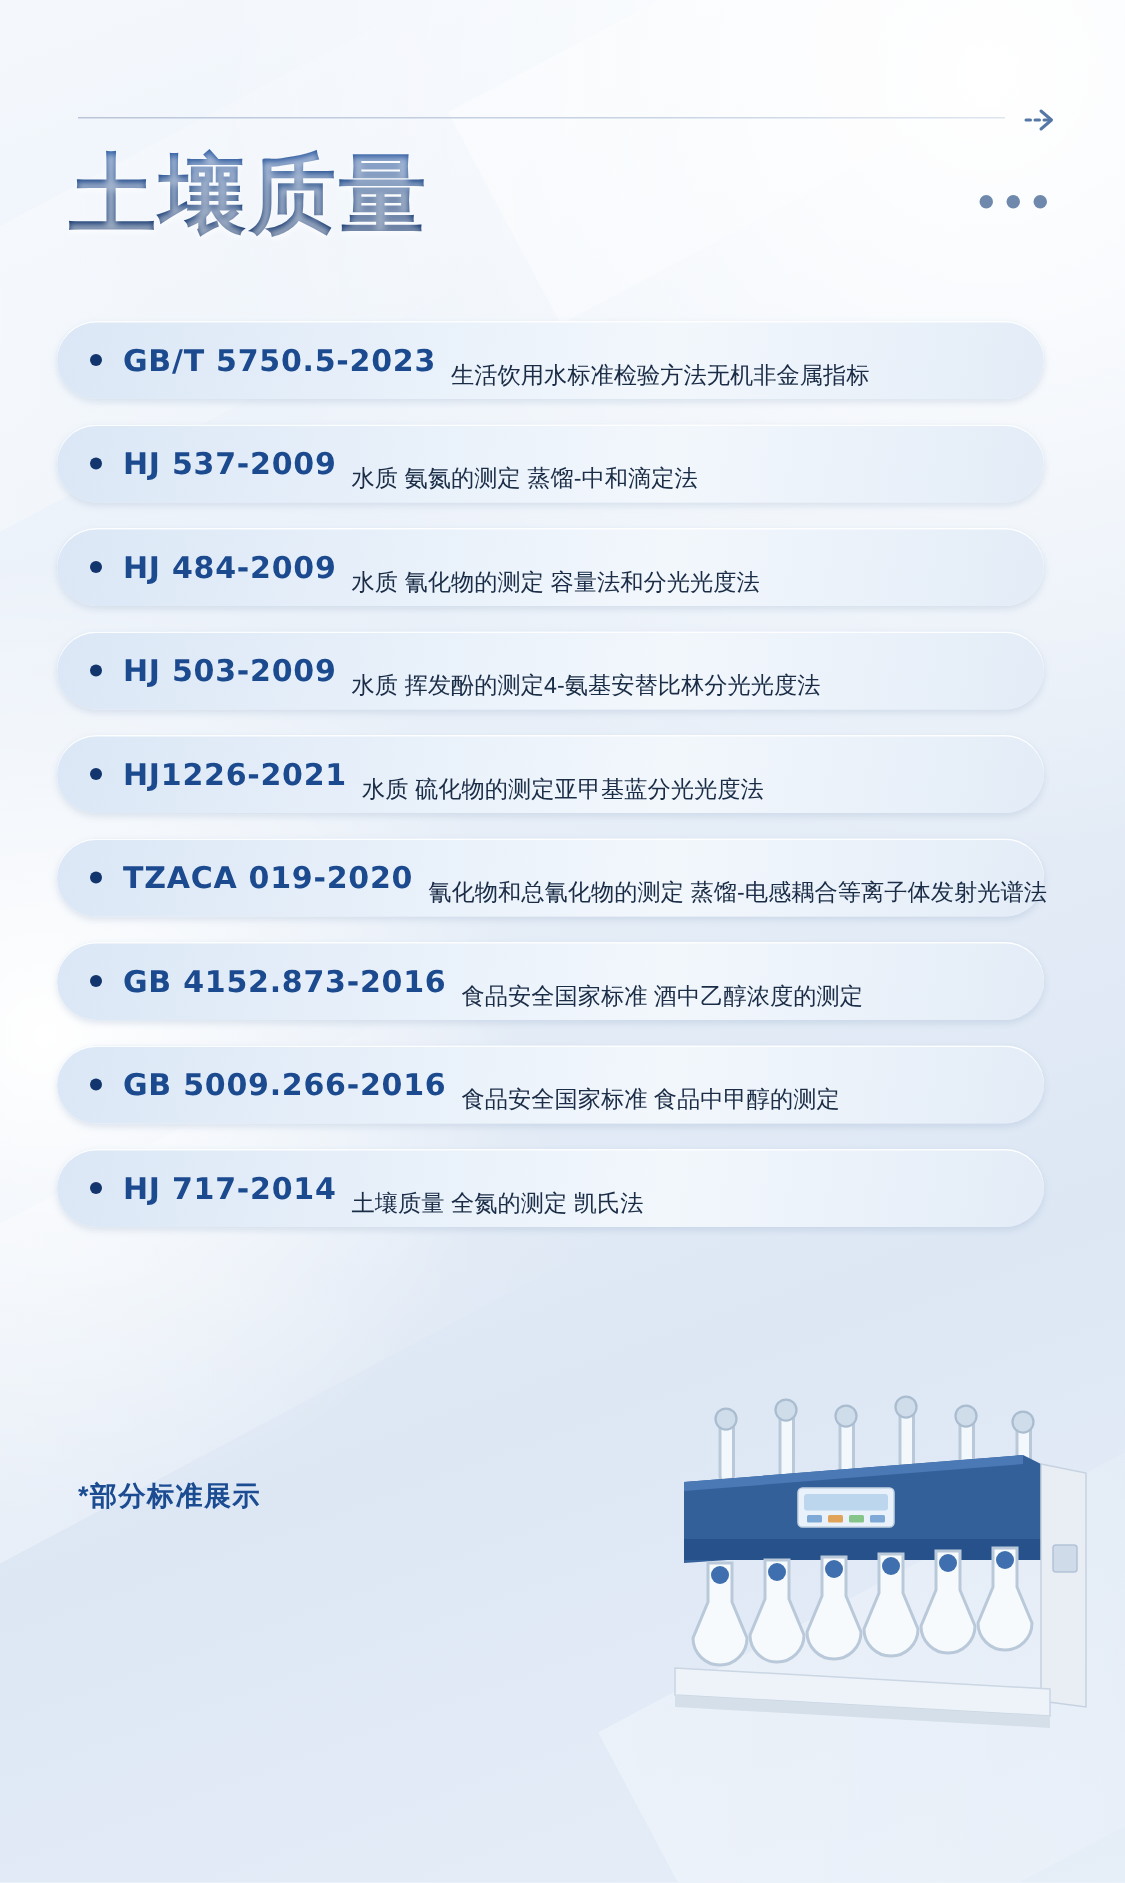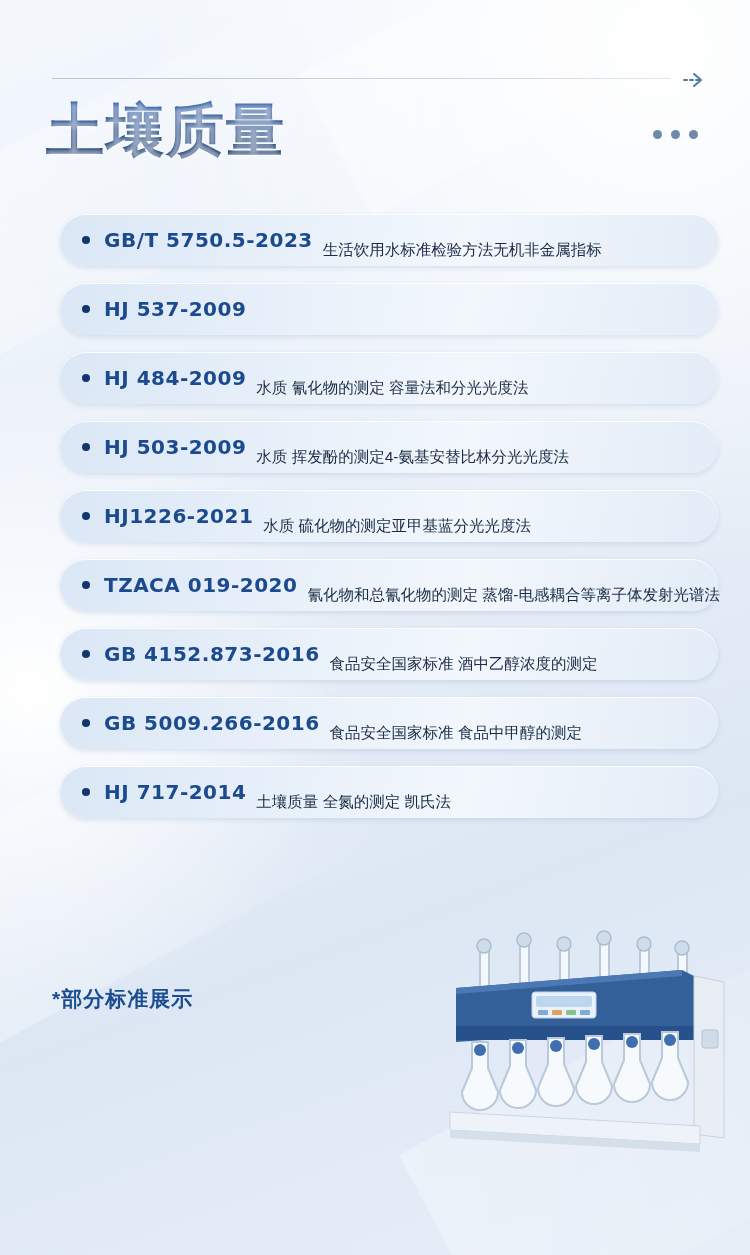--- a/index.html
+++ b/index.html
@@ -82,21 +82,21 @@
     display: block;
     width: 9px;
     height: 9px;
     border-radius: 50%;
     background: #6f89ad;
   }
 
   
   .std-list {
     position: absolute;
-    left: 60px;
+    left: 38px;
     top: 214px;
     width: 658px;
     text-align: center;
   }
   .std-item {
     position: relative;
     height: 52px;
     margin-bottom: 17px;
     border-radius: 26px;
     background: linear-gradient(100deg, #dbe7f6 0%, #e9f1fa 38%, #f2f7fc 62%, #e3ecf7 100%);
@@ -127,21 +127,21 @@
     color: #1a2c46;
     margin-left: 10px;
     white-space: nowrap;
     margin-top: 20px;
   }
 
   .note {
     position: absolute;
     left: 52px;
     top: 985px;
-    font-size: 21px;
+    font-size: 18px;
     font-weight: bold;
     color: #1b4c92;
     letter-spacing: 1px;
   }
 
   
   .machine {
     position: absolute;
     left: 432px;
     top: 930px;
@@ -178,20 +178,21 @@
 
     <div class="std-item">
       <span class="bullet-icon"></span>
       <span class="code">GB/T 5750.5-2023</span>
       <span class="desc">生活饮用水标准检验方法无机非金属指标</span>
     </div>
 
     <div class="std-item">
       <span class="bullet-icon"></span>
       <span class="code">HJ 537-2009</span>
+      <span class="desc">水质 氨氮的测定 蒸馏-中和滴定法</span>
     </div>
 
     <div class="std-item">
       <span class="bullet-icon"></span>
       <span class="code">HJ 484-2009</span>
       <span class="desc">水质 氰化物的测定 容量法和分光光度法</span>
     </div>
 
     <div class="std-item">
       <span class="bullet-icon"></span>

